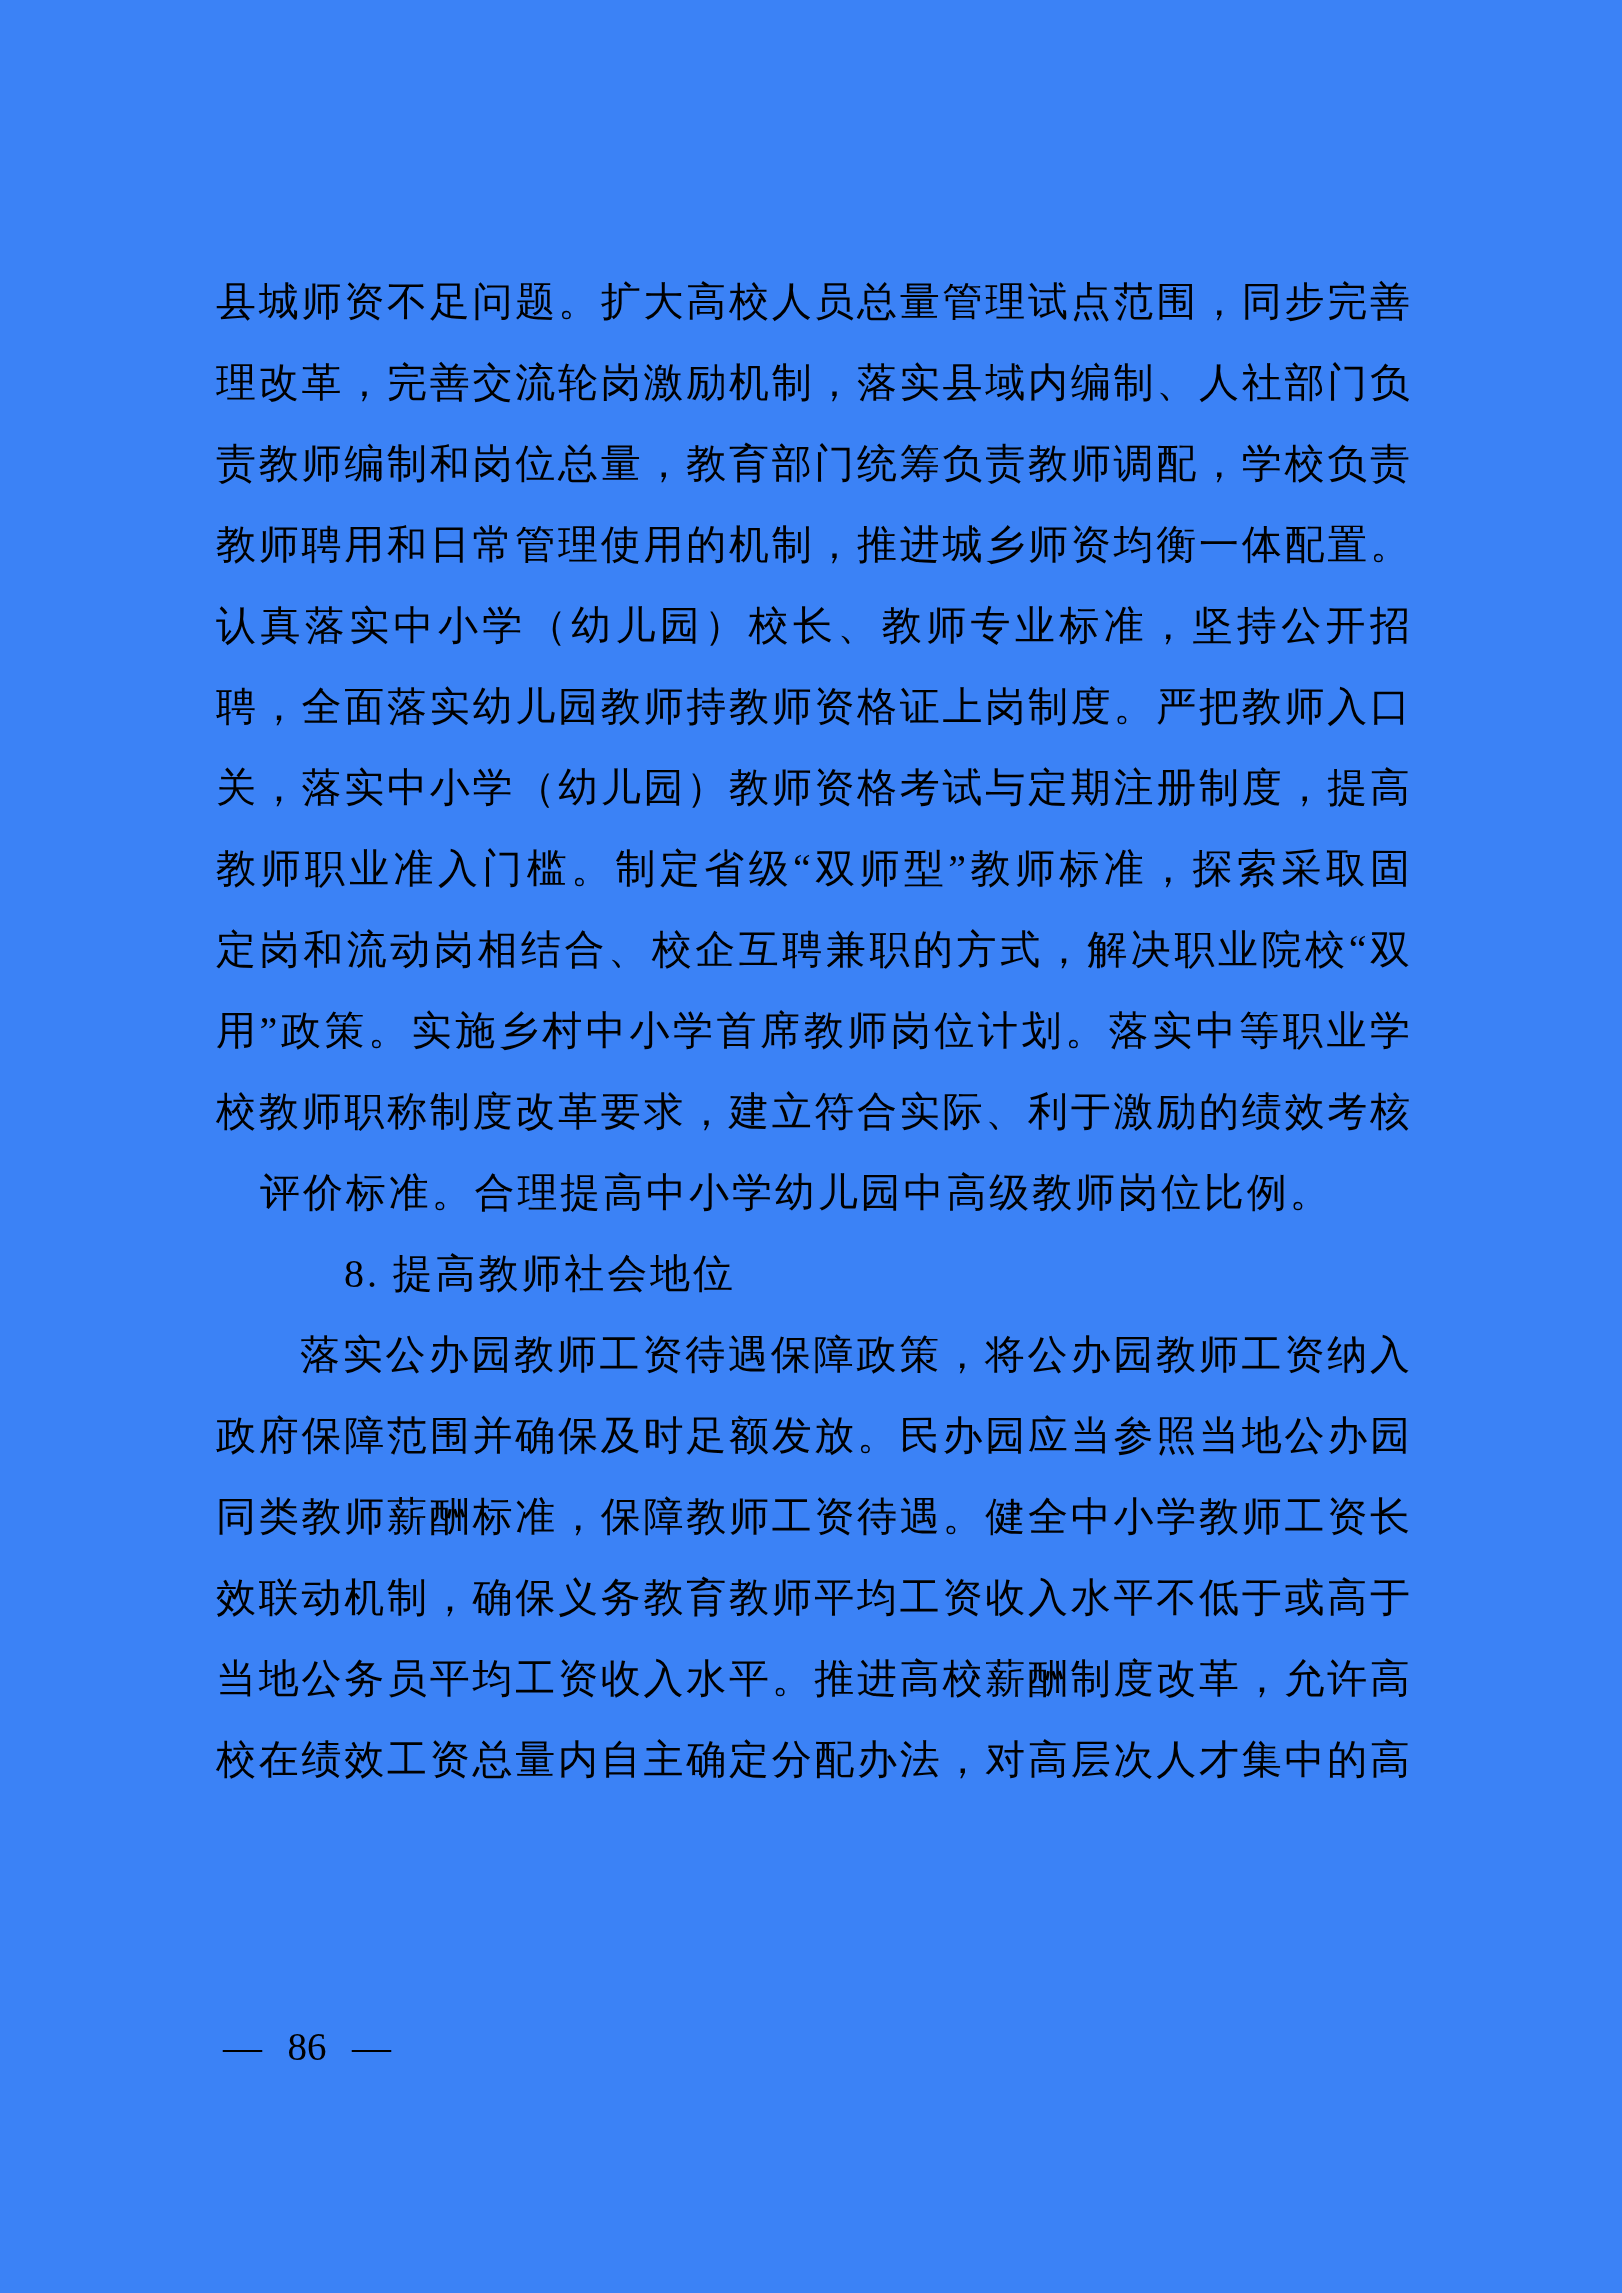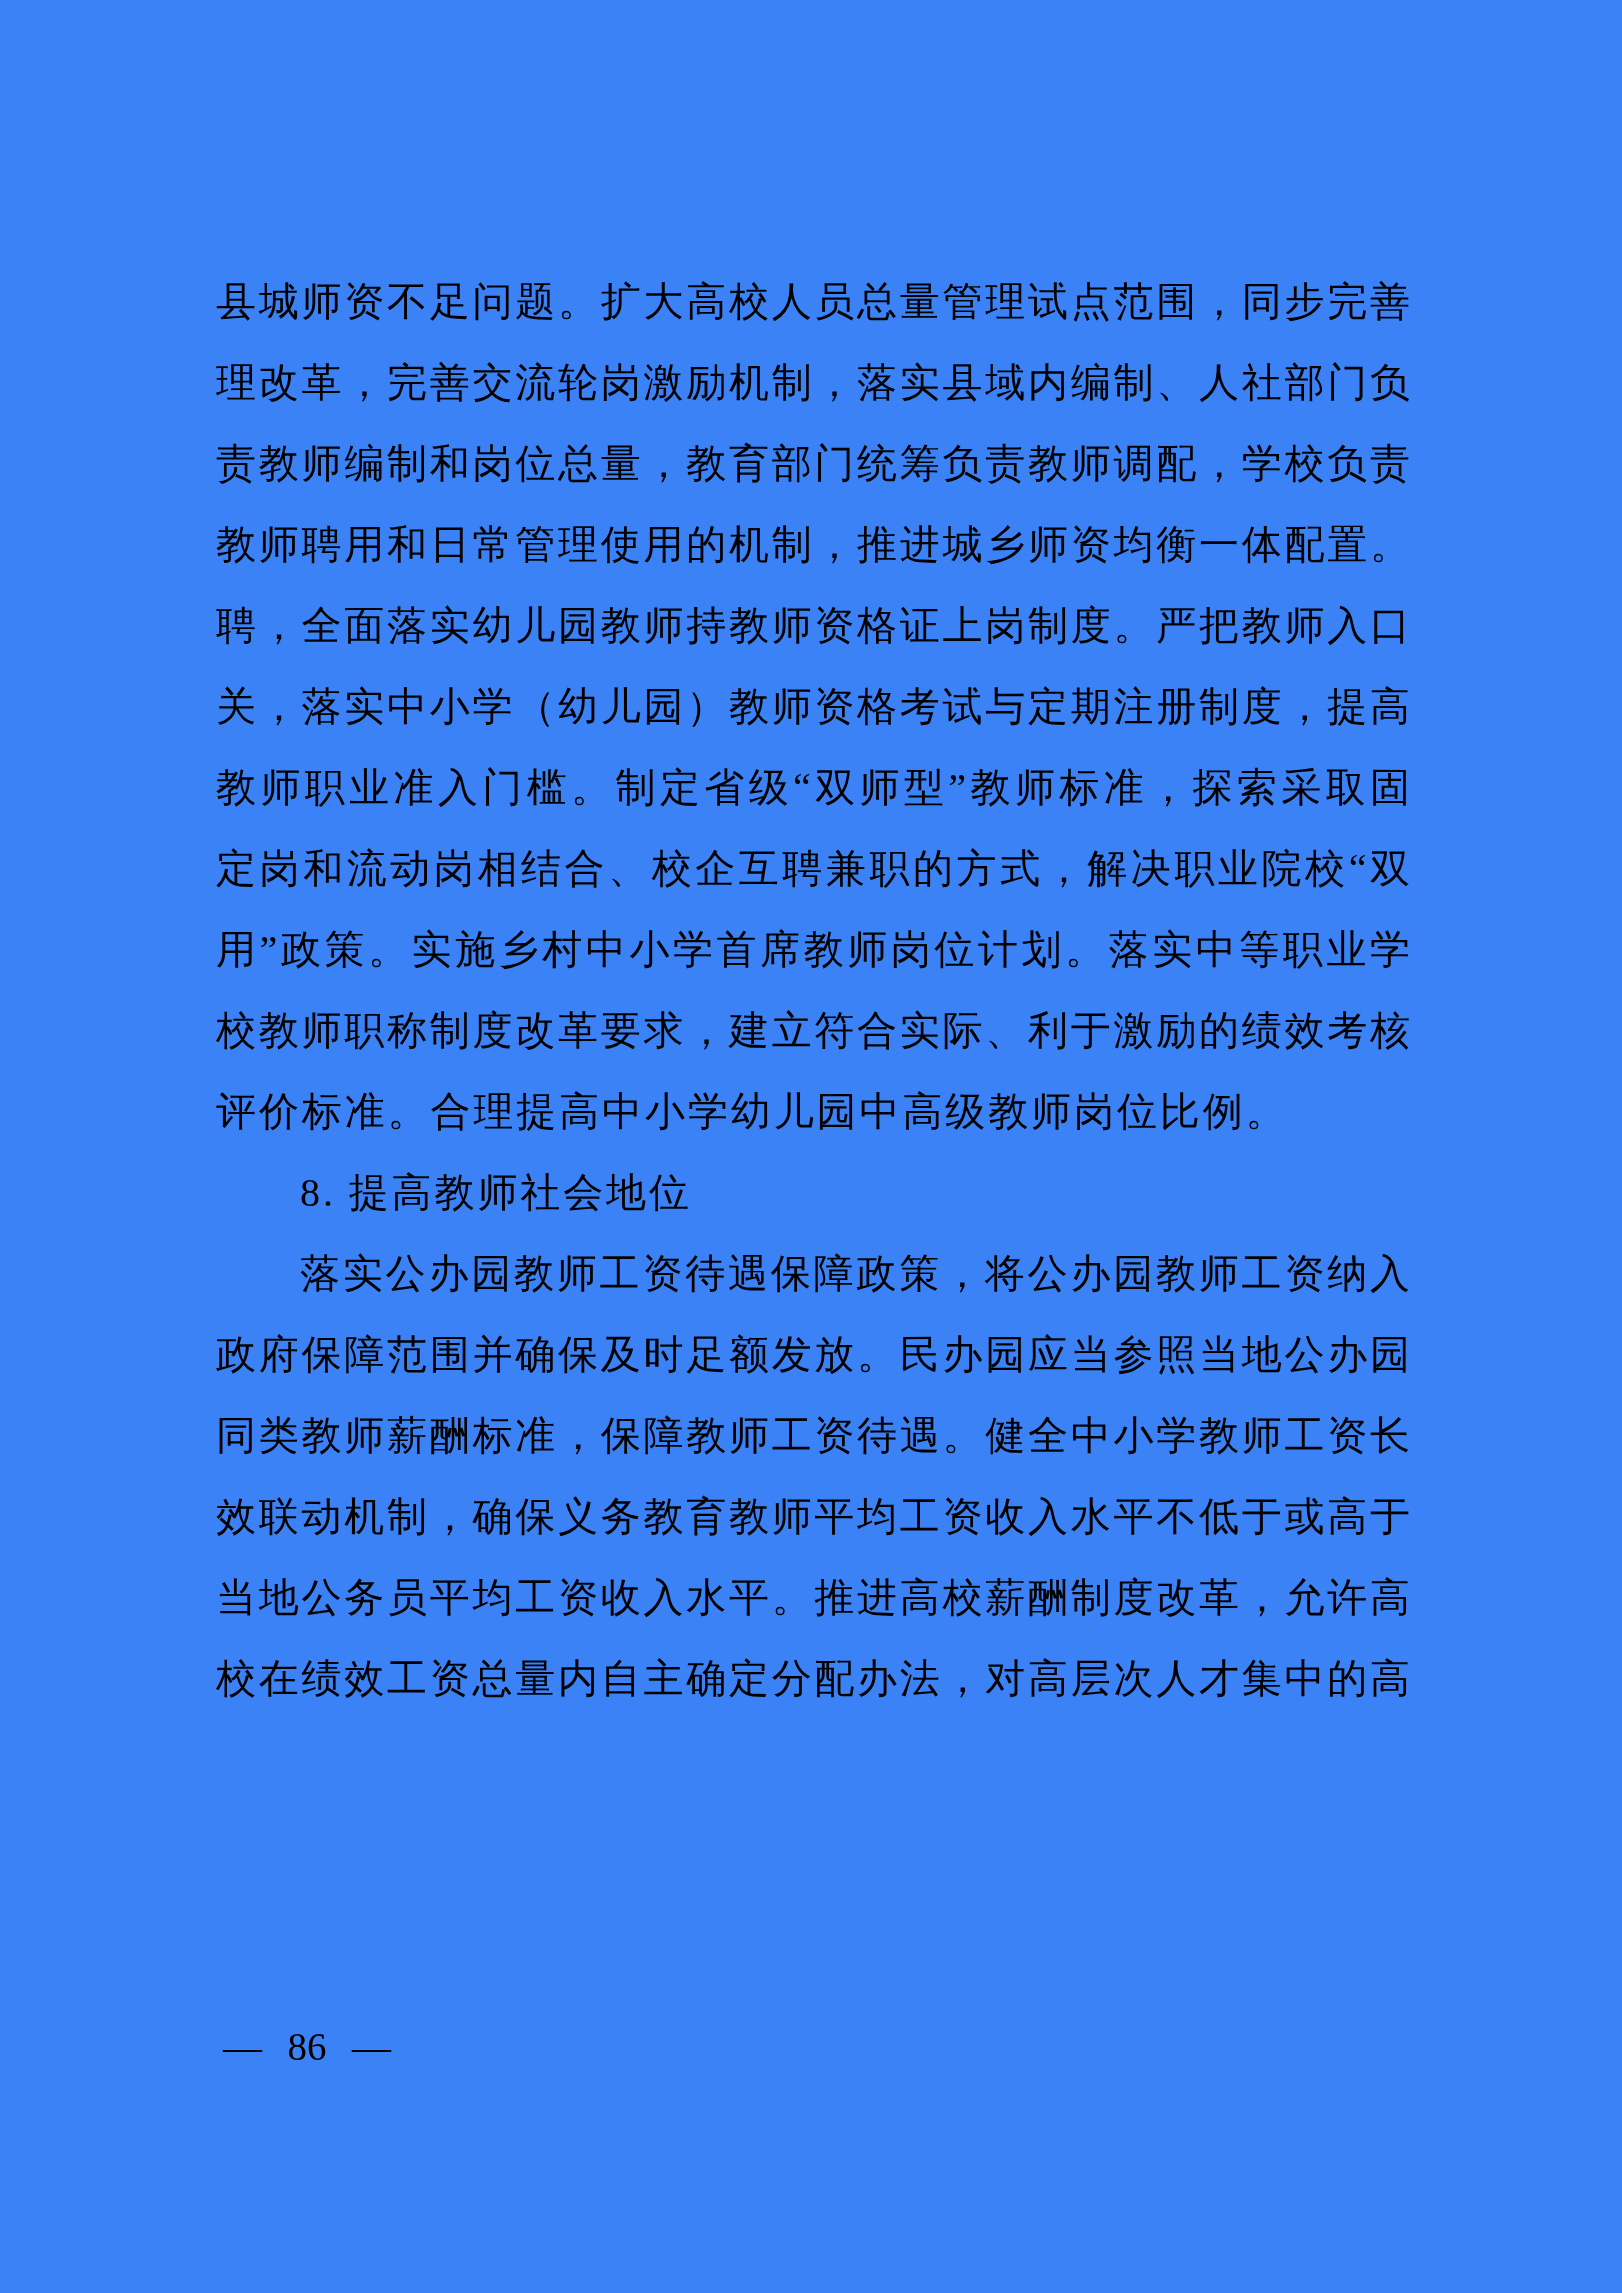--- a/index.html
+++ b/index.html
@@ -31,20 +31,21 @@
     letter-spacing: 2px;
     white-space: nowrap;
     text-align: justify;
     text-align-last: justify;
     text-justify: inter-character;
   }
   .line.plain {
     text-align: left;
     text-align-last: left;
     letter-spacing: 2.9px;
+    margin-left: 44px;
   }
   .line.indent {
     padding-left: 84px;
   }
   .footer {
     position: absolute;
     left: 223px;
     top: 2025px;
     height: 44px;
     display: flex;
@@ -58,20 +59,21 @@
 </head>
 <body>
 
 <div class="page">
 
   <div class="body-text">
     <div class="line">县城师资不足问题。扩大高校人员总量管理试点范围，同步完善</div>
     <div class="line">理改革，完善交流轮岗激励机制，落实县域内编制、人社部门负</div>
     <div class="line">责教师编制和岗位总量，教育部门统筹负责教师调配，学校负责</div>
     <div class="line">教师聘用和日常管理使用的机制，推进城乡师资均衡一体配置。</div>
+    <div class="line">认真落实中小学（幼儿园）校长、教师专业标准，坚持公开招</div>
     <div class="line">聘，全面落实幼儿园教师持教师资格证上岗制度。严把教师入口</div>
     <div class="line">关，落实中小学（幼儿园）教师资格考试与定期注册制度，提高</div>
     <div class="line">教师职业准入门槛。制定省级“双师型”教师标准，探索采取固</div>
     <div class="line">定岗和流动岗相结合、校企互聘兼职的方式，解决职业院校“双</div>
     <div class="line">用”政策。实施乡村中小学首席教师岗位计划。落实中等职业学</div>
     <div class="line">校教师职称制度改革要求，建立符合实际、利于激励的绩效考核</div>
     <div class="line plain">评价标准。合理提高中小学幼儿园中高级教师岗位比例。</div>
     <div class="line plain indent">8. 提高教师社会地位</div>
     <div class="line indent">落实公办园教师工资待遇保障政策，将公办园教师工资纳入</div>
     <div class="line">政府保障范围并确保及时足额发放。民办园应当参照当地公办园</div>

